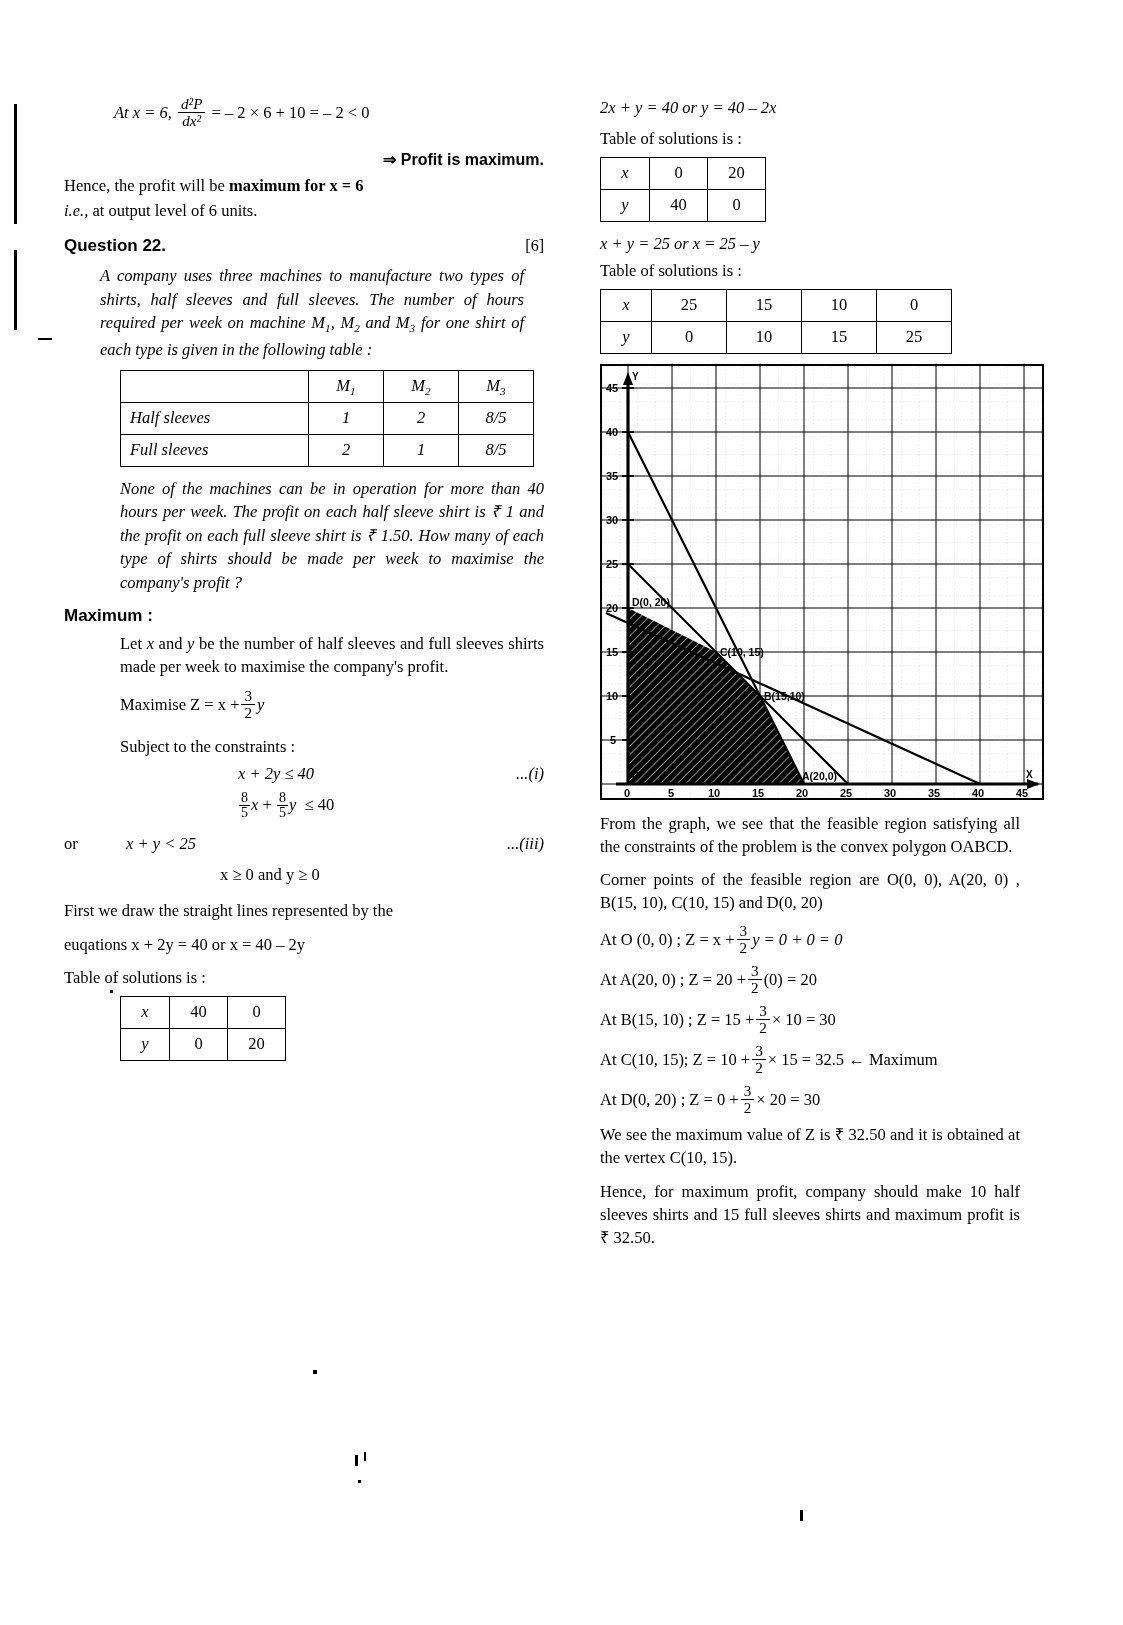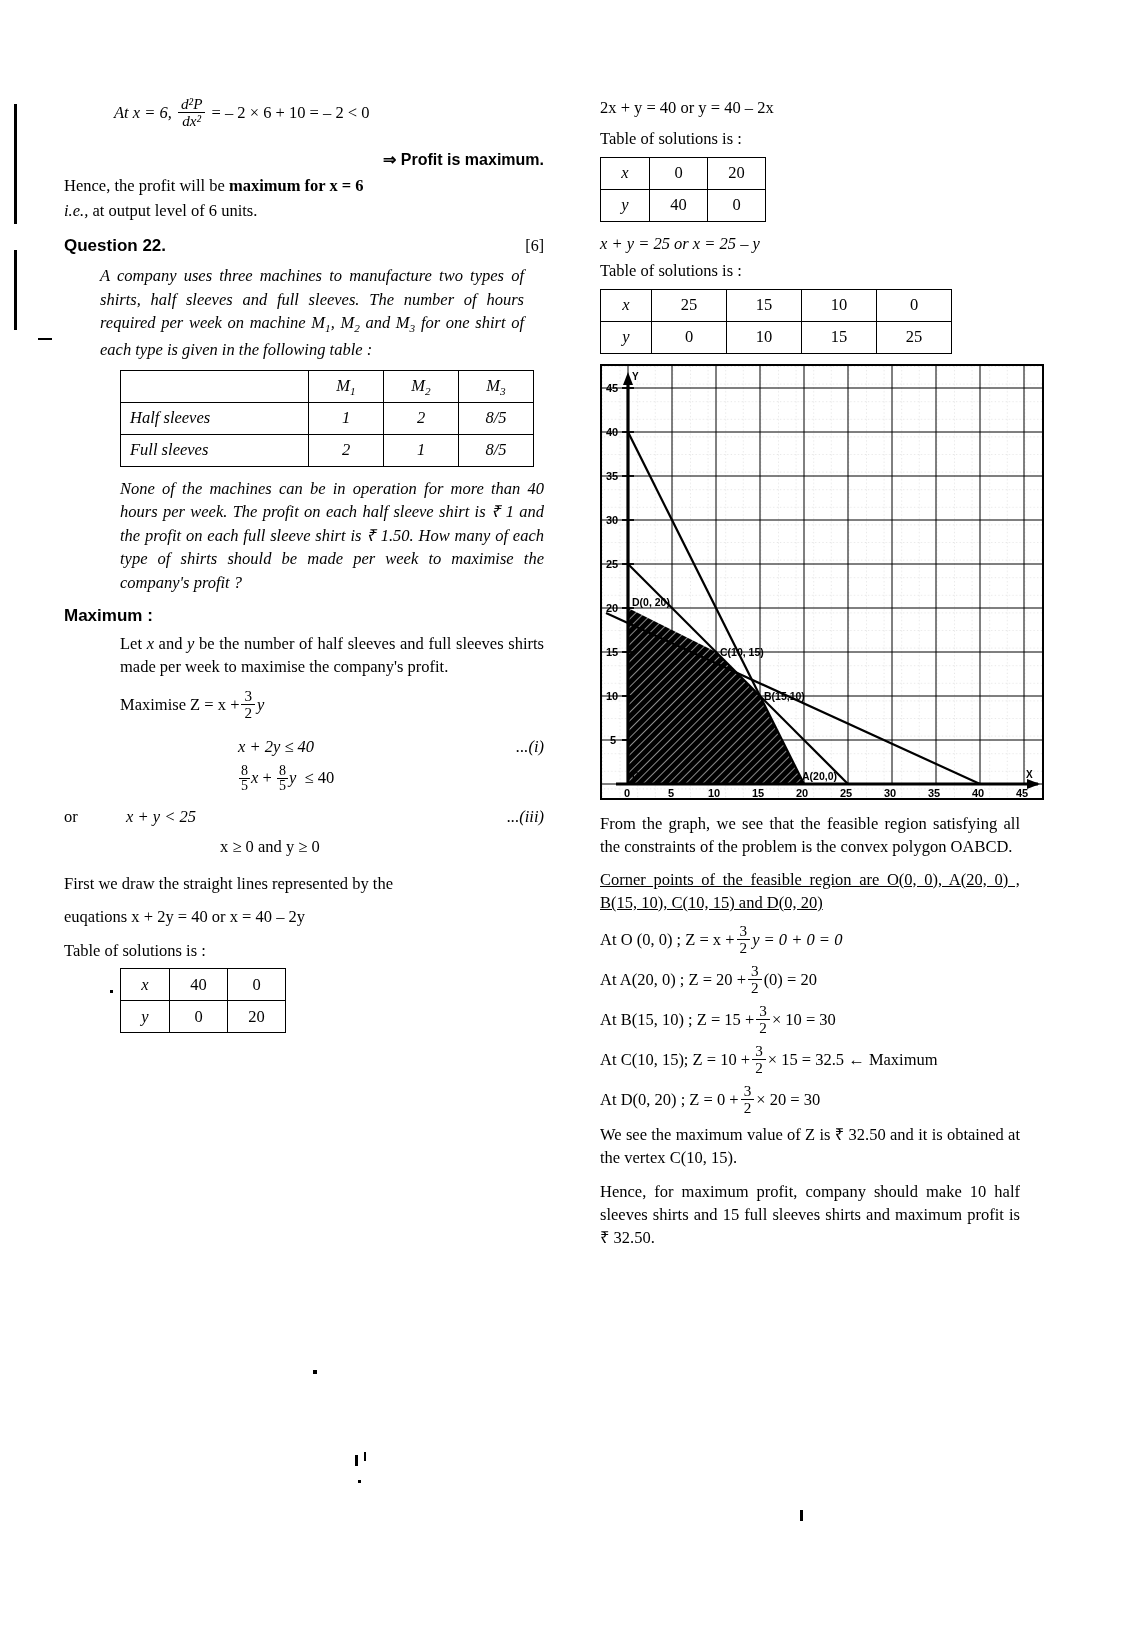--- a/index.html
+++ b/index.html
@@ -162,20 +162,21 @@
     <div class="solhead">Maximum :</div>
 
     <div class="para" style="margin-left:56px;width:424px;">
       Let <i>x</i> and <i>y</i> be the number of half sleeves and full sleeves shirts made per week to maximise the company's profit.
     </div>
 
     <div class="para nj" style="margin-left:56px;margin-bottom:14px;">
       <span>Maximise Z = x +</span><span class="frac"><span class="num">3</span><span class="den">2</span></span><i>y</i>
     </div>
 
+    <div class="para nj" style="margin-left:56px;margin-bottom:4px;">Subject to the constraints :</div>
 
     <div class="constraints indent" style="margin-left:56px;width:424px;">
       <div class="crow">
         <span class="lbl"></span>
         <span class="body" style="font-style:italic;">x + 2y  ≤  40</span>
         <span class="tag">...(i)</span>
       </div>
       <div class="crow" style="margin-top:4px;">
         <span class="lbl"></span>
         <span class="body">
@@ -212,21 +213,21 @@
         <td>0</td>
         <td>20</td>
       </tr>
     </tbody>
       </table>
 
   </div>
 
   <div class="col col-right">
 
-    <div class="para nj" style="margin-bottom:8px;">2x + y = 40  or  y = 40 – 2x</div>
+    <div class="para nj" style="font-style:italic;margin-bottom:8px;">2x + y = 40  or  y = 40 – 2x</div>
     <div class="para nj" style="margin-bottom:4px;">Table of solutions is :</div>
 
     <table class="grid sol2">
       <tbody>
           <tr>
         <td class="k">x</td>
         <td>0</td>
         <td>20</td>
       </tr>
       <tr>
@@ -354,21 +355,21 @@
           <text x="30" y="240">D(0, 20)</text>
           <text x="118" y="290">C(10, 15)</text>
           <text x="162" y="334">B(15,10)</text>
           <text x="200" y="414">A(20,0)</text>
           <text x="30" y="414">O</text>
         </g>
       </svg>
     </div>
 
     <div class="para" style="width:420px;margin-top:8px;">From the graph, we see that the feasible region satisfying all the constraints of the problem is the convex polygon OABCD.</div>
-    <div class="para" style="width:420px;text-decoration:underline;">Corner points of the feasible region are O(0, 0), A(20, 0) , B(15, 10), C(10, 15) and D(0, 20)</div>
+    <div class="para" style="width:420px;">Corner points of the feasible region are O(0, 0), A(20, 0) , B(15, 10), C(10, 15) and D(0, 20)</div>
 
     <div class="ansline">
       <span>At O (0, 0) ; Z = x +</span><span class="frac"><span class="num">3</span><span class="den">2</span></span><span style="font-style:italic;">y = 0 + 0 = 0</span>
     </div>
 
     <div class="ansline">
       <span>At A(20, 0) ; Z = 20 +</span><span class="frac"><span class="num">3</span><span class="den">2</span></span><span>(0) = 20</span>
     </div>
 
     <div class="ansline">

